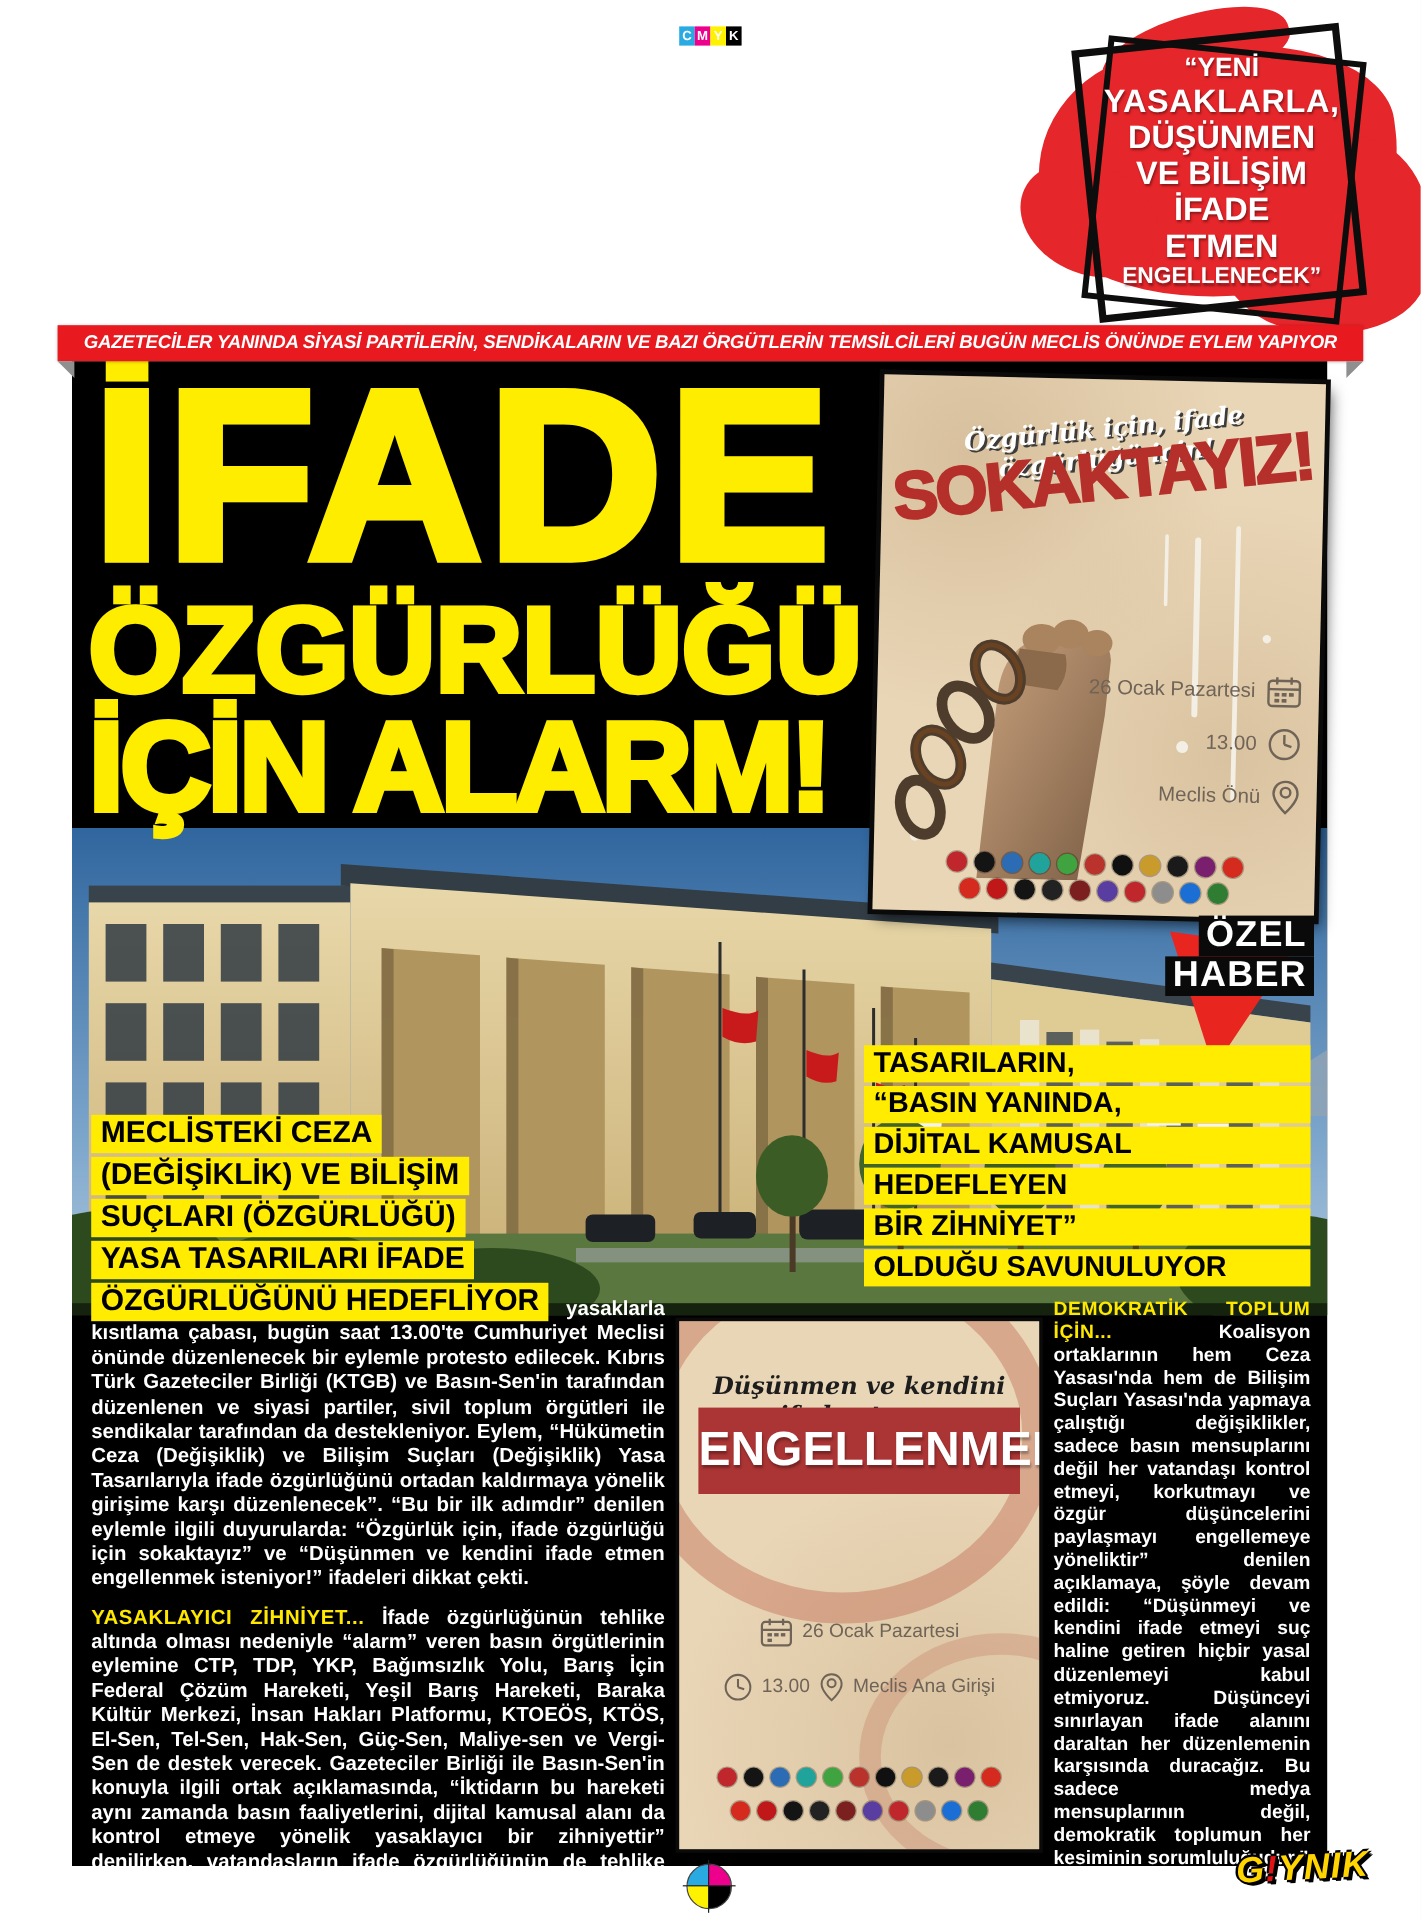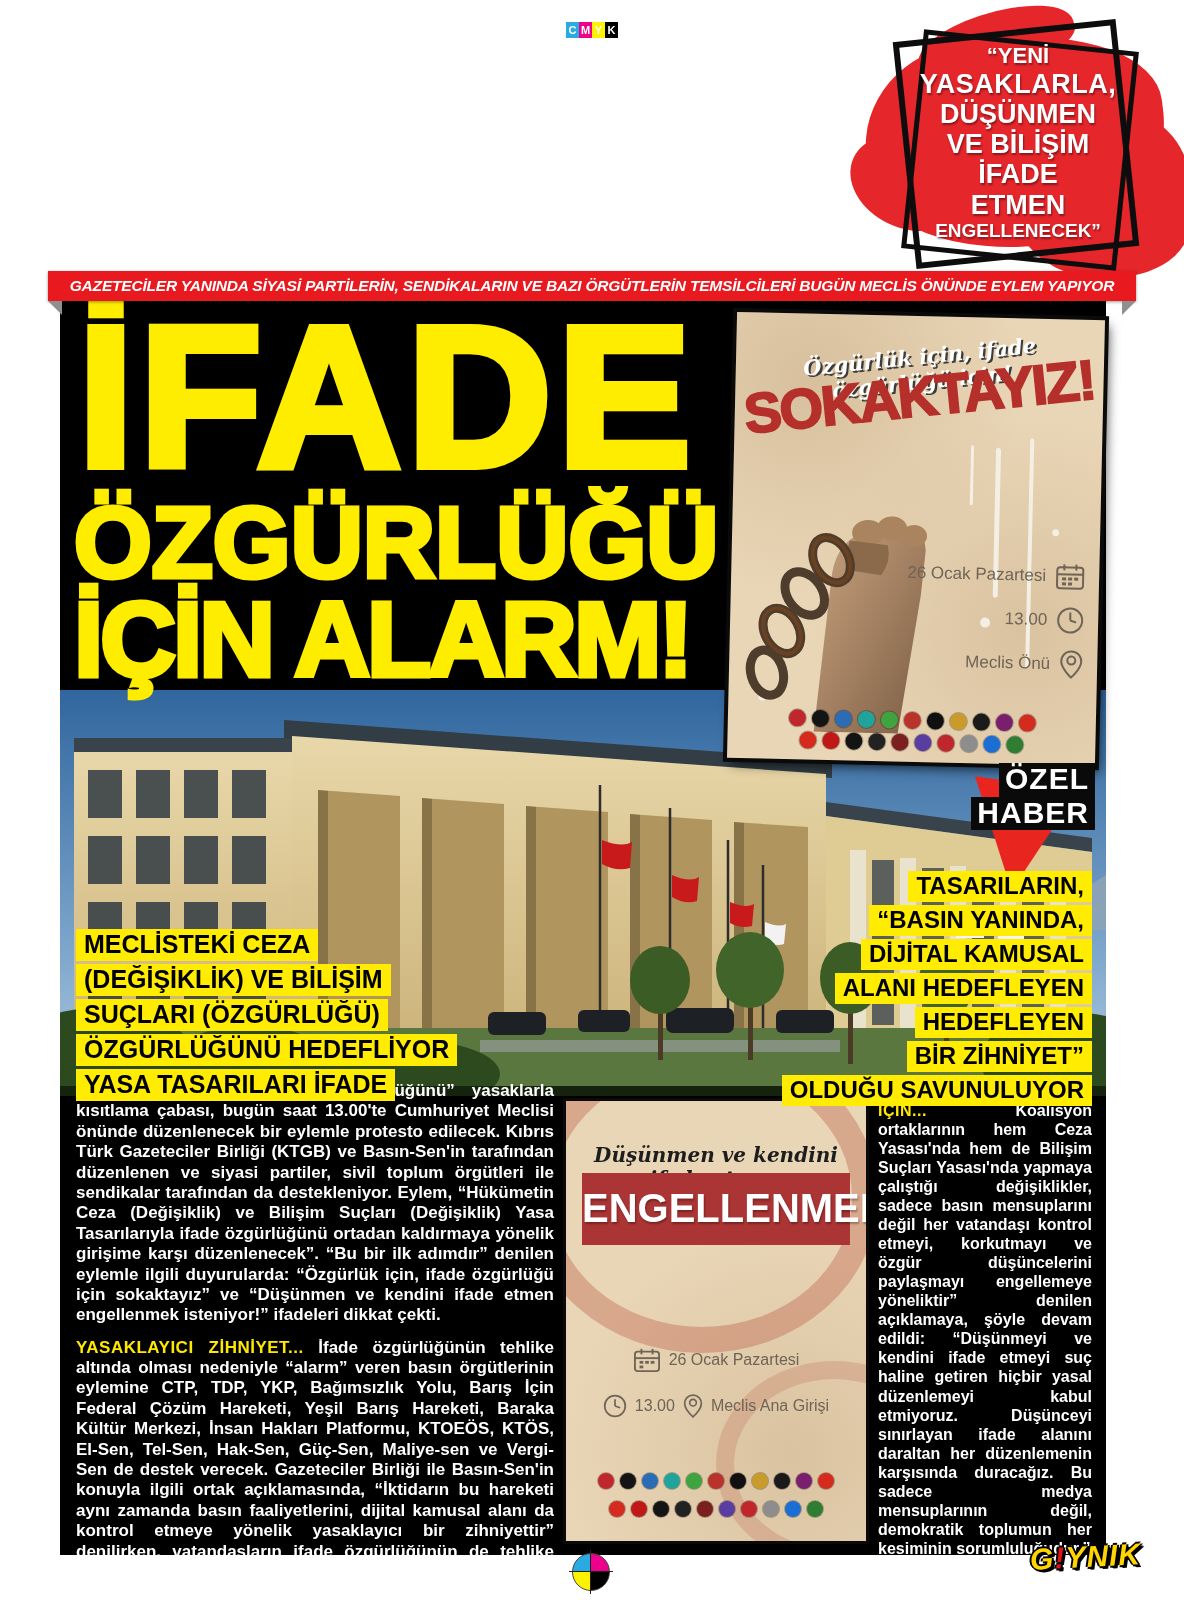--- a/index.html
+++ b/index.html
@@ -107,21 +107,21 @@
   
   .ozel{position:absolute;left:845px;top:462px;width:190px;z-index:5;text-align:right;}
   .ozel .tri{position:absolute;left:62px;top:20px;width:0;height:0;
     border-left:52px solid transparent;border-right:52px solid transparent;
     border-top:108px solid #e8251f;transform:rotate(8deg);}
   .ozel .chip{position:relative;display:inline-block;background:#0a0a0a;color:#fff;font-weight:900;
     font-size:30px;padding:0 6px 2px;line-height:1.05;letter-spacing:1px;}
 
   
   .hi-left{position:absolute;left:16px;top:628px;display:flex;flex-direction:column;align-items:flex-start;z-index:5;}
-  .hi-right{position:absolute;left:660px;top:570px;width:372px;display:flex;flex-direction:column;align-items:flex-end;z-index:5;}
+  .hi-right{position:absolute;left:660px;top:570px;width:372px;display:flex;flex-direction:column;z-index:5;}
   .hi-line{background:#ffec00;color:#000;font-weight:900;white-space:nowrap;padding:1px 8px 2px;margin-bottom:3px;}
   .hi-left .hi-line{font-size:25px;}
   .hi-right .hi-line{font-size:24px;}
 
   
   .col{position:absolute;color:#fff;text-align:justify;font-weight:bold;}
   .col1{left:16px;top:780px;width:478px;font-size:17px;line-height:1.2;}
   .col3{left:818px;top:781px;width:214px;font-size:16px;line-height:1.19;}
   .col p{margin:0 0 12px 0;}
   .lead{color:#ffe800;font-weight:900;letter-spacing:.5px;}
@@ -411,32 +411,31 @@
     <div class="ozel">
       <div class="tri"></div>
       <div><span class="chip">ÖZEL</span></div>
       <div><span class="chip">HABER</span></div>
     </div>
 
     <div class="hi-right">
       <span class="hi-line">TASARILARIN,</span>
       <span class="hi-line">“BASIN YANINDA,</span>
       <span class="hi-line">DİJİTAL KAMUSAL</span>
-      <span class="hi-line">ALANI HEDEFLEYEN</span>
       <span class="hi-line">HEDEFLEYEN</span>
       <span class="hi-line">BİR ZİHNİYET”</span>
       <span class="hi-line">OLDUĞU SAVUNULUYOR</span>
     </div>
 
     <div class="hi-left">
       <span class="hi-line">MECLİSTEKİ CEZA</span>
       <span class="hi-line">(DEĞİŞİKLİK) VE BİLİŞİM</span>
       <span class="hi-line">SUÇLARI (ÖZGÜRLÜĞÜ)</span>
+      <span class="hi-line">YASA TASARILARI İFADE</span>
       <span class="hi-line">ÖZGÜRLÜĞÜNÜ HEDEFLİYOR</span>
-      <span class="hi-line">YASA TASARILARI İFADE</span>
     </div>
 
     <div class="col col1">
       <p><span class="lead">EYLEM İLK ADIM...</span> <span>“İfade özgürlüğünü” yasaklarla kısıtlama çabası, bugün saat 13.00'te Cumhuriyet Meclisi önünde düzenlenecek bir eylemle protesto edilecek. Kıbrıs Türk Gazeteciler Birliği (KTGB) ve Basın-Sen'in tarafından düzenlenen ve siyasi partiler, sivil toplum örgütleri ile sendikalar tarafından da destekleniyor. Eylem, “Hükümetin Ceza (Değişiklik) ve Bilişim Suçları (Değişiklik) Yasa Tasarılarıyla ifade özgürlüğünü ortadan kaldırmaya yönelik girişime karşı düzenlenecek”. “Bu bir ilk adımdır” denilen eylemle ilgili duyurularda: “Özgürlük için, ifade özgürlüğü için sokaktayız” ve “Düşünmen ve kendini ifade etmen engellenmek isteniyor!” ifadeleri dikkat çekti.</span></p>
       <p><span class="lead">YASAKLAYICI ZİHNİYET...</span> <span>İfade özgürlüğünün tehlike altında olması nedeniyle “alarm” veren basın örgütlerinin eylemine CTP, TDP, YKP, Bağımsızlık Yolu, Barış İçin Federal Çözüm Hareketi, Yeşil Barış Hareketi, Baraka Kültür Merkezi, İnsan Hakları Platformu, KTOEÖS, KTÖS, El-Sen, Tel-Sen, Hak-Sen, Güç-Sen, Maliye-sen ve Vergi-Sen de destek verecek. Gazeteciler Birliği ile Basın-Sen'in konuyla ilgili ortak açıklamasında, “İktidarın bu hareketi aynı zamanda basın faaliyetlerini, dijital kamusal alanı da kontrol etmeye yönelik yasaklayıcı bir zihniyettir” denilirken, vatandaşların ifade özgürlüğünün de tehlike çemberi içinde olduğu vurgulandı.</span></p>
     </div>
 
     <div class="poster2">
       <div class="p2-ring"></div>
       <div class="p2-ring2"></div>

